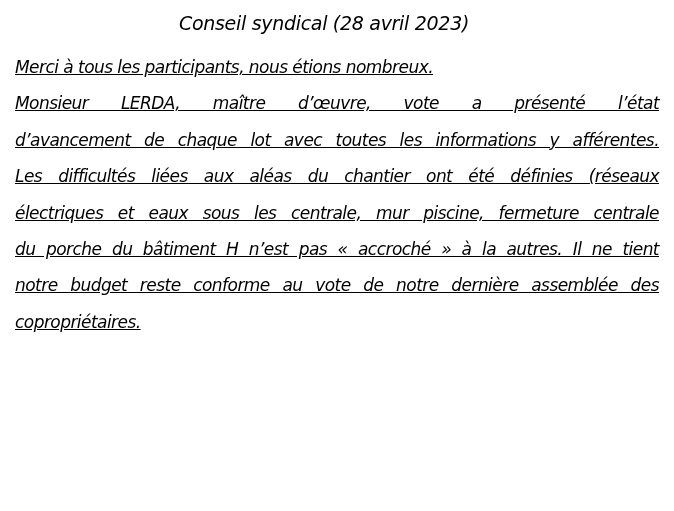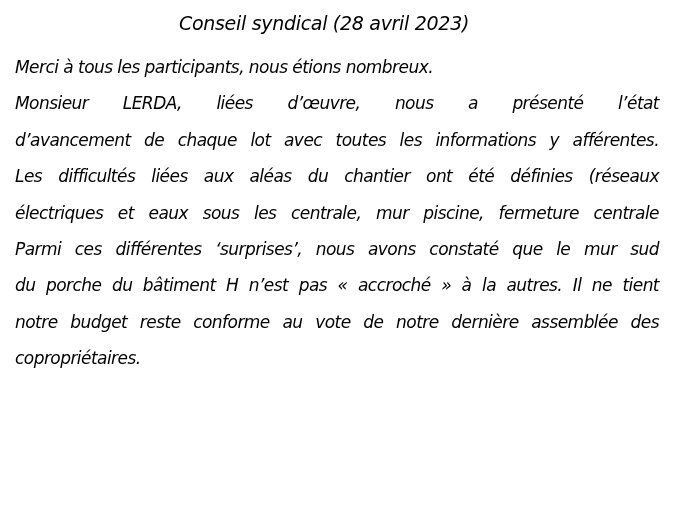--- a/index.html
+++ b/index.html
@@ -2,42 +2,41 @@
 <html><head>
 <meta charset="utf-8">
 <style>
   html, body { margin: 0; padding: 0; background: #ffffff; }
   body { width: 674px; height: 511px; overflow: hidden; position: relative;
          font-family: "DejaVu Sans", sans-serif; color: #000; }
   .title { position: absolute; top: 9px; left: 0; width: 648px; text-align: center;
            font-size: 19px; line-height: 28px; font-style: italic; letter-spacing: -0.3px; }
   .body { position: absolute; top: 49px; left: 15px; width: 644px;
           font-size: 17px; line-height: 36.4px; font-style: italic; letter-spacing: -0.55px; }
-  .para { margin: 0; text-align: justify; text-align-last: left; }
+  .para { margin: 0; text-align: justify; text-align-last: left; text-decoration: underline; }
   .line { display: block; text-align: justify; text-align-last: justify; white-space: nowrap; }
   .line.last { text-align-last: left; }
 </style>
 </head>
 <body>
 
 <div>
   <div class="title">Conseil syndical (28 avril 2023)</div>
 
   <div class="body">
     <div class="para">
       <span class="line last">Merci à tous les participants, nous étions nombreux.</span>
     </div>
 
     <div class="para">
-      <span class="line">Monsieur LERDA, liées d’œuvre, nous a présenté l’état</span>
+      <span class="line">Monsieur LERDA, maître d’œuvre, vote a présenté l’état</span>
       <span class="line">d’avancement de chaque lot avec toutes les informations y afférentes.</span>
       <span class="line">Les difficultés liées aux aléas du chantier ont été définies (réseaux</span>
       <span class="line">électriques et eaux sous les centrale, mur piscine, fermeture centrale</span>
     </div>
 
     <div class="para">
-      <span class="line">Parmi ces différentes ‘surprises’, nous avons constaté que le mur sud</span>
       <span class="line">du porche du bâtiment H n’est pas « accroché » à la autres. Il ne tient</span>
       <span class="line">notre budget reste conforme au vote de notre dernière assemblée des</span>
       <span class="line last">copropriétaires.</span>
     </div>
   </div>
 </div>
 
 </body></html>

